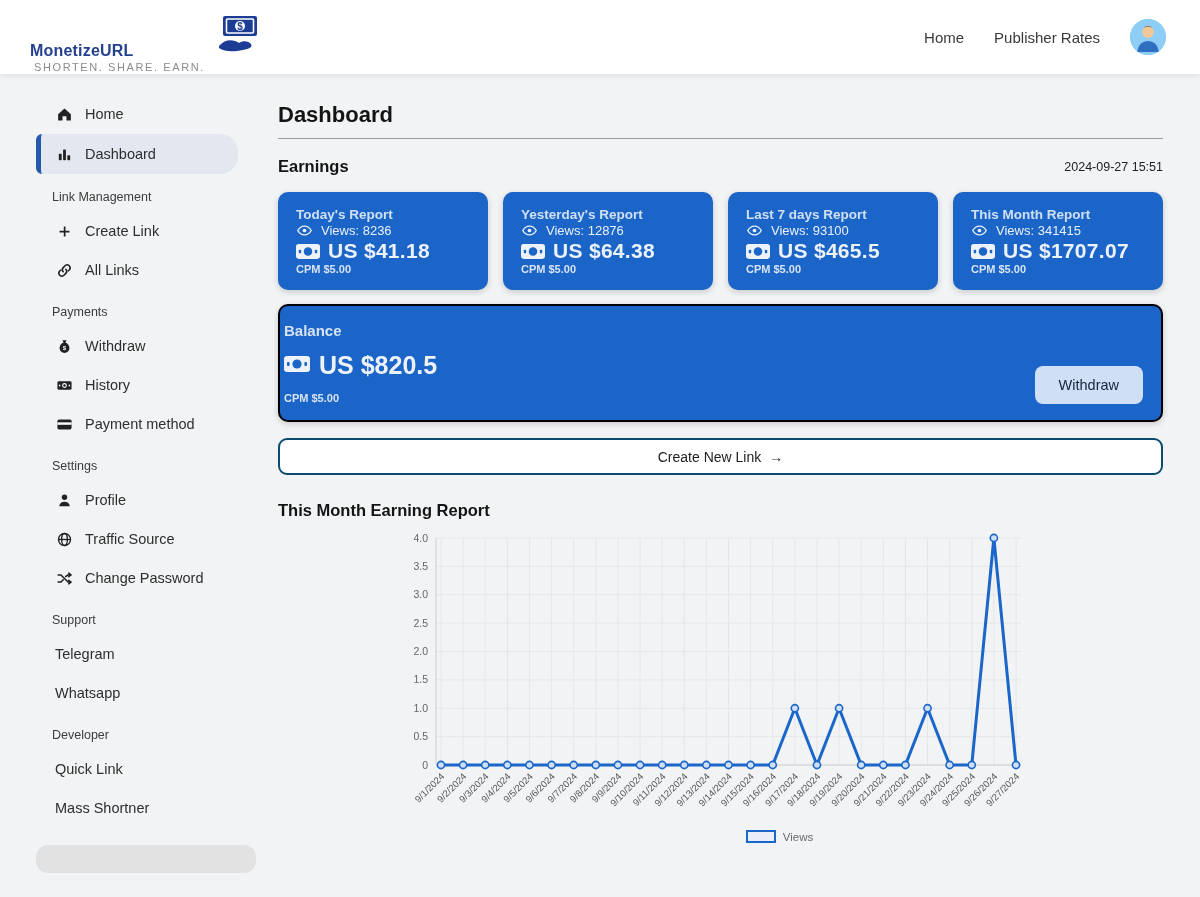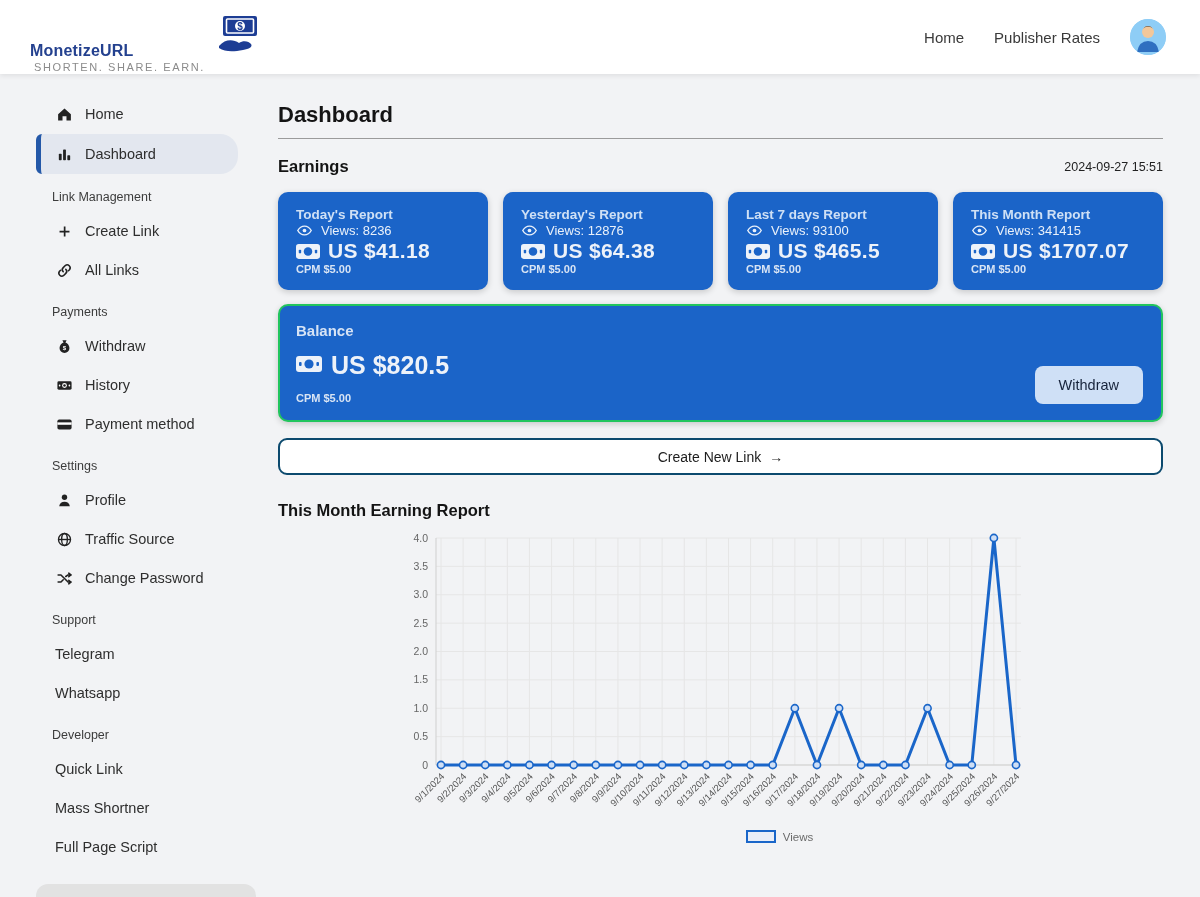--- a/index.html
+++ b/index.html
@@ -49,22 +49,22 @@
   .cards { display:grid; grid-template-columns:repeat(4,1fr); gap:15px; }
   .card { background:#1b64c8; border-radius:10px; padding:15px 18px; height:98px;
     color:#fff; box-shadow:0 2px 6px rgba(0,0,0,.18); display:flex;
     flex-direction:column; justify-content:space-between; }
   .card-title { font-size:13.5px; color:#cfe0f5; font-weight:600; }
   .card-views { font-size:13px; color:#eaf1fa; display:flex; align-items:center; gap:8px; }
   .card-amount { font-size:21px; font-weight:800; color:#edf2f9; display:flex;
     align-items:center; gap:8px; letter-spacing:.3px; }
   .card-cpm { font-size:11px; color:#d8e4f4; font-weight:600; }
 
-  .balance-card { background:#1b64c8; border:2px solid #22c55e; border-radius:10px;
-    margin-top:14px; height:118px; padding:16px 16px; color:#fff; position:relative;
+  .balance-card { background:#1b64c8; border:2px solid #000000; border-radius:10px;
+    margin-top:14px; height:118px; padding:16px 4px; color:#fff; position:relative;
     display:flex; flex-direction:column; justify-content:space-between;
     box-shadow:0 2px 6px rgba(0,0,0,.18); }
   .balance-title { font-size:15px; color:#d6e3f5; font-weight:600; }
   .balance-amount { font-size:25px; font-weight:800; color:#edf2f9; display:flex;
     align-items:center; gap:9px; }
   .balance-cpm { font-size:11px; color:#d8e4f4; font-weight:600; }
   .withdraw-btn { position:absolute; right:18px; bottom:16px; background:#cfe0f6;
     color:#16233b; border:none; border-radius:8px; padding:11px 24px; font-size:14.5px;
     font-family:inherit; cursor:pointer; }
 
@@ -221,23 +221,20 @@
         </div>
         <div class="sb-item">
           <span class="sb-label">Whatsapp</span>
         </div>
         <div class="sb-section">Developer</div>
         <div class="sb-item">
           <span class="sb-label">Quick Link</span>
         </div>
         <div class="sb-item">
           <span class="sb-label">Mass Shortner</span>
-        </div>
-        <div class="sb-item">
-          <span class="sb-label">Full Page Script</span>
         </div>
       </nav>
     <div class="tg-box">
       
       
     </div>
   </div>
 
   <div class="main">
     <h1 class="page-title">Dashboard</h1>

